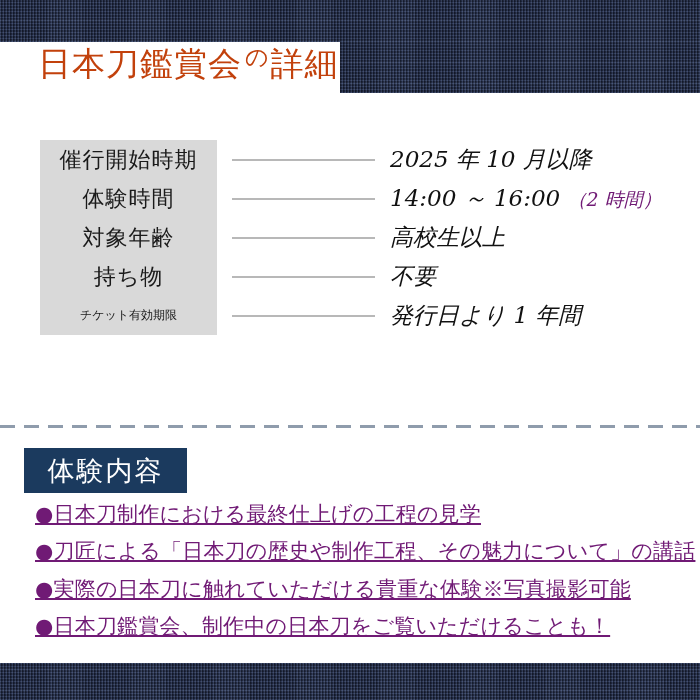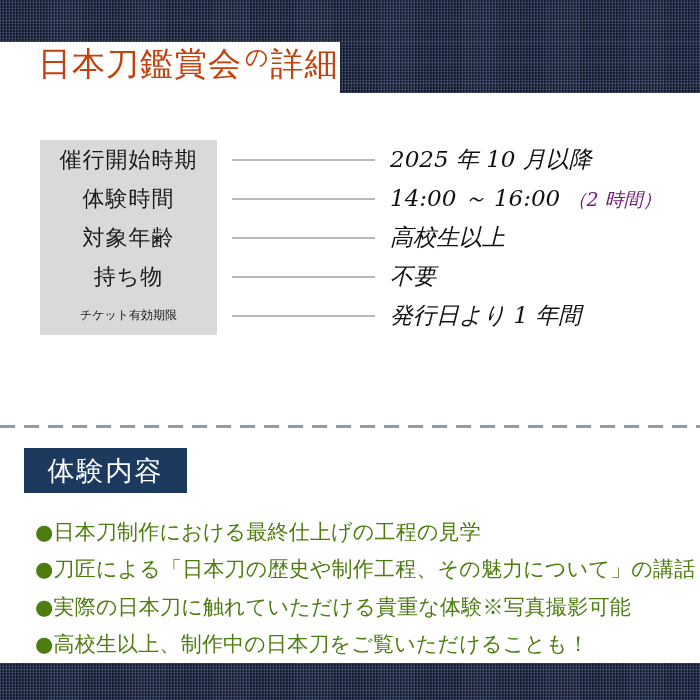--- a/index.html
+++ b/index.html
@@ -81,24 +81,25 @@
     top: 448px; left: 24px;
     width: 163px; height: 45px;
     background: #1b3a5e;
     color: #ffffff;
     display: flex; align-items: center; justify-content: center;
     font-size: 27px;
     letter-spacing: 2px;
   }
   .bullet-list {
     position: absolute;
-    top: 514px; left: 35px;
+    top: 496px; left: 35px;
     width: 660px;
     list-style: none;
-    color: #4d7c0f;
+    color: #701a75;
+    text-decoration: underline;
   }
   .bullet-list li {
     font-size: 21px;
     line-height: 37.4px;
     white-space: nowrap;
     letter-spacing: 0.2px;
   }
 </style>
 </head>
 <body>
@@ -151,18 +152,18 @@
   </div>
 
   <div class="divider"></div>
 
   <div class="section-heading">体験内容</div>
 
   <ul class="bullet-list">
     <li>●日本刀制作における最終仕上げの工程の見学</li>
     <li>●刀匠による「日本刀の歴史や制作工程、その魅力について」の講話</li>
     <li>●実際の日本刀に触れていただける貴重な体験※写真撮影可能</li>
-    <li>●高校生以上、制作中の日本刀をご覧いただけることも！</li>
+    <li>●日本刀鑑賞会、制作中の日本刀をご覧いただけることも！</li>
   </ul>
 
   <div class="denim denim-bottom"></div>
 
 </div>
 
 </body></html>

